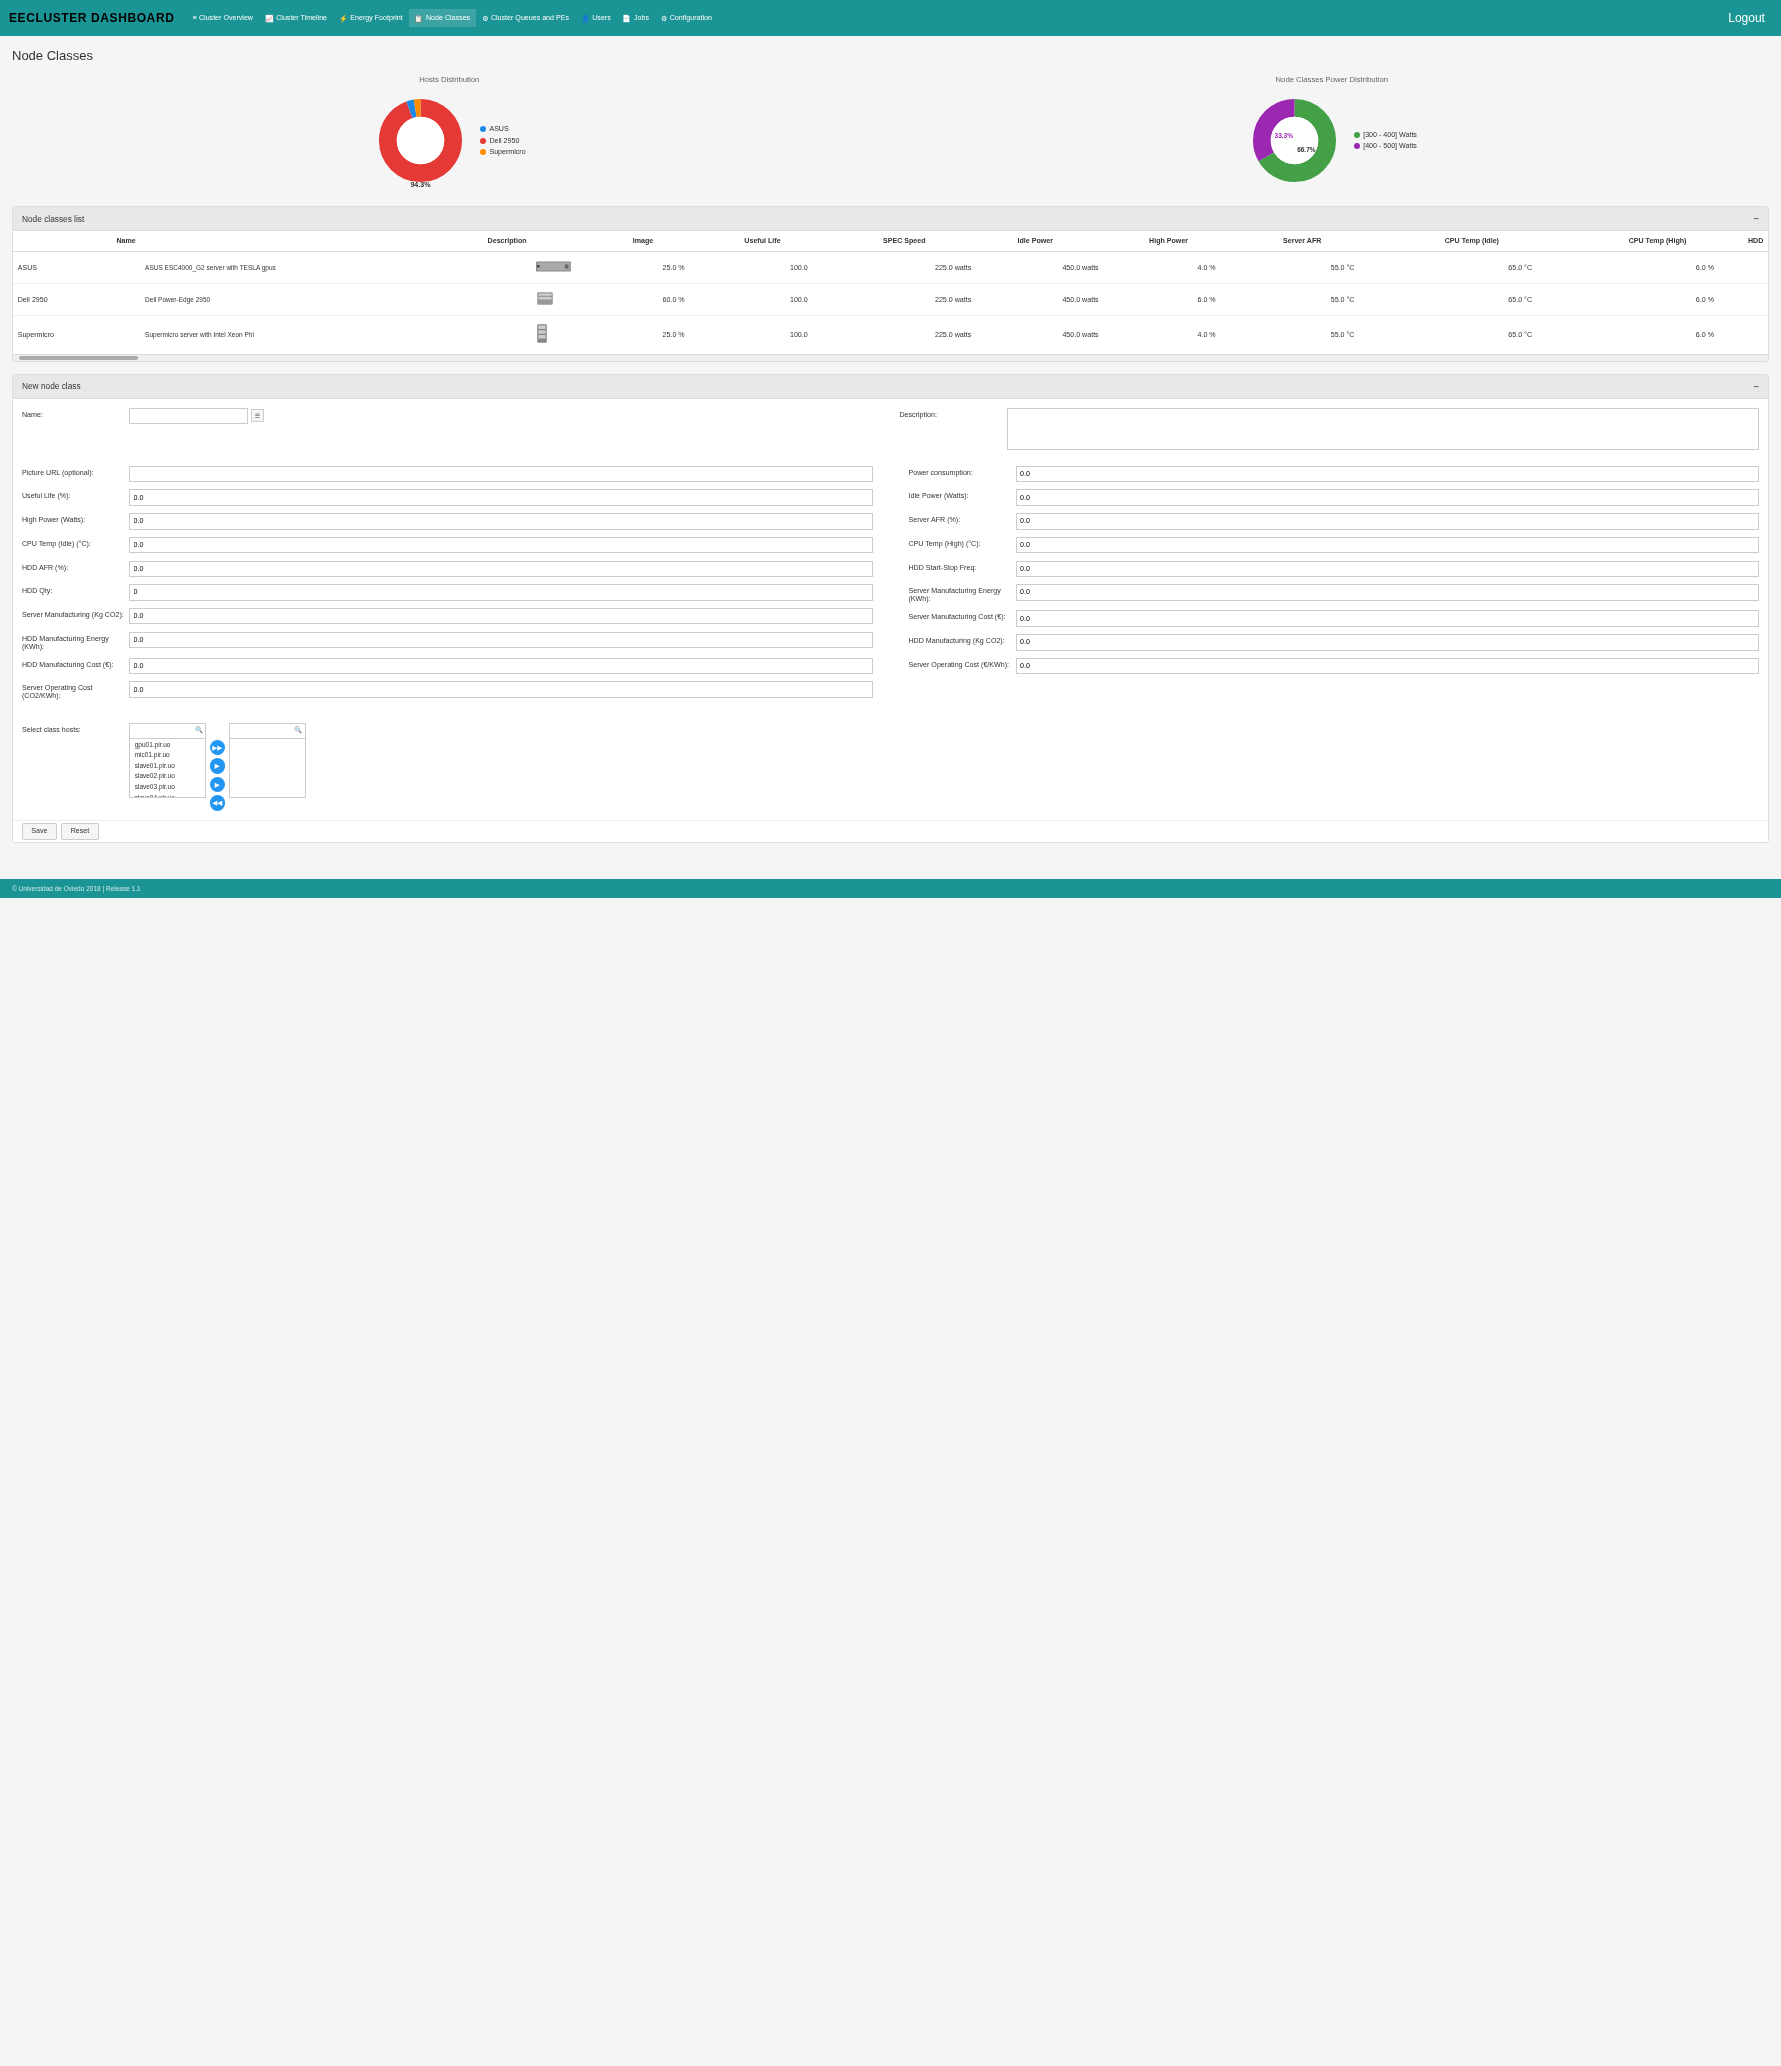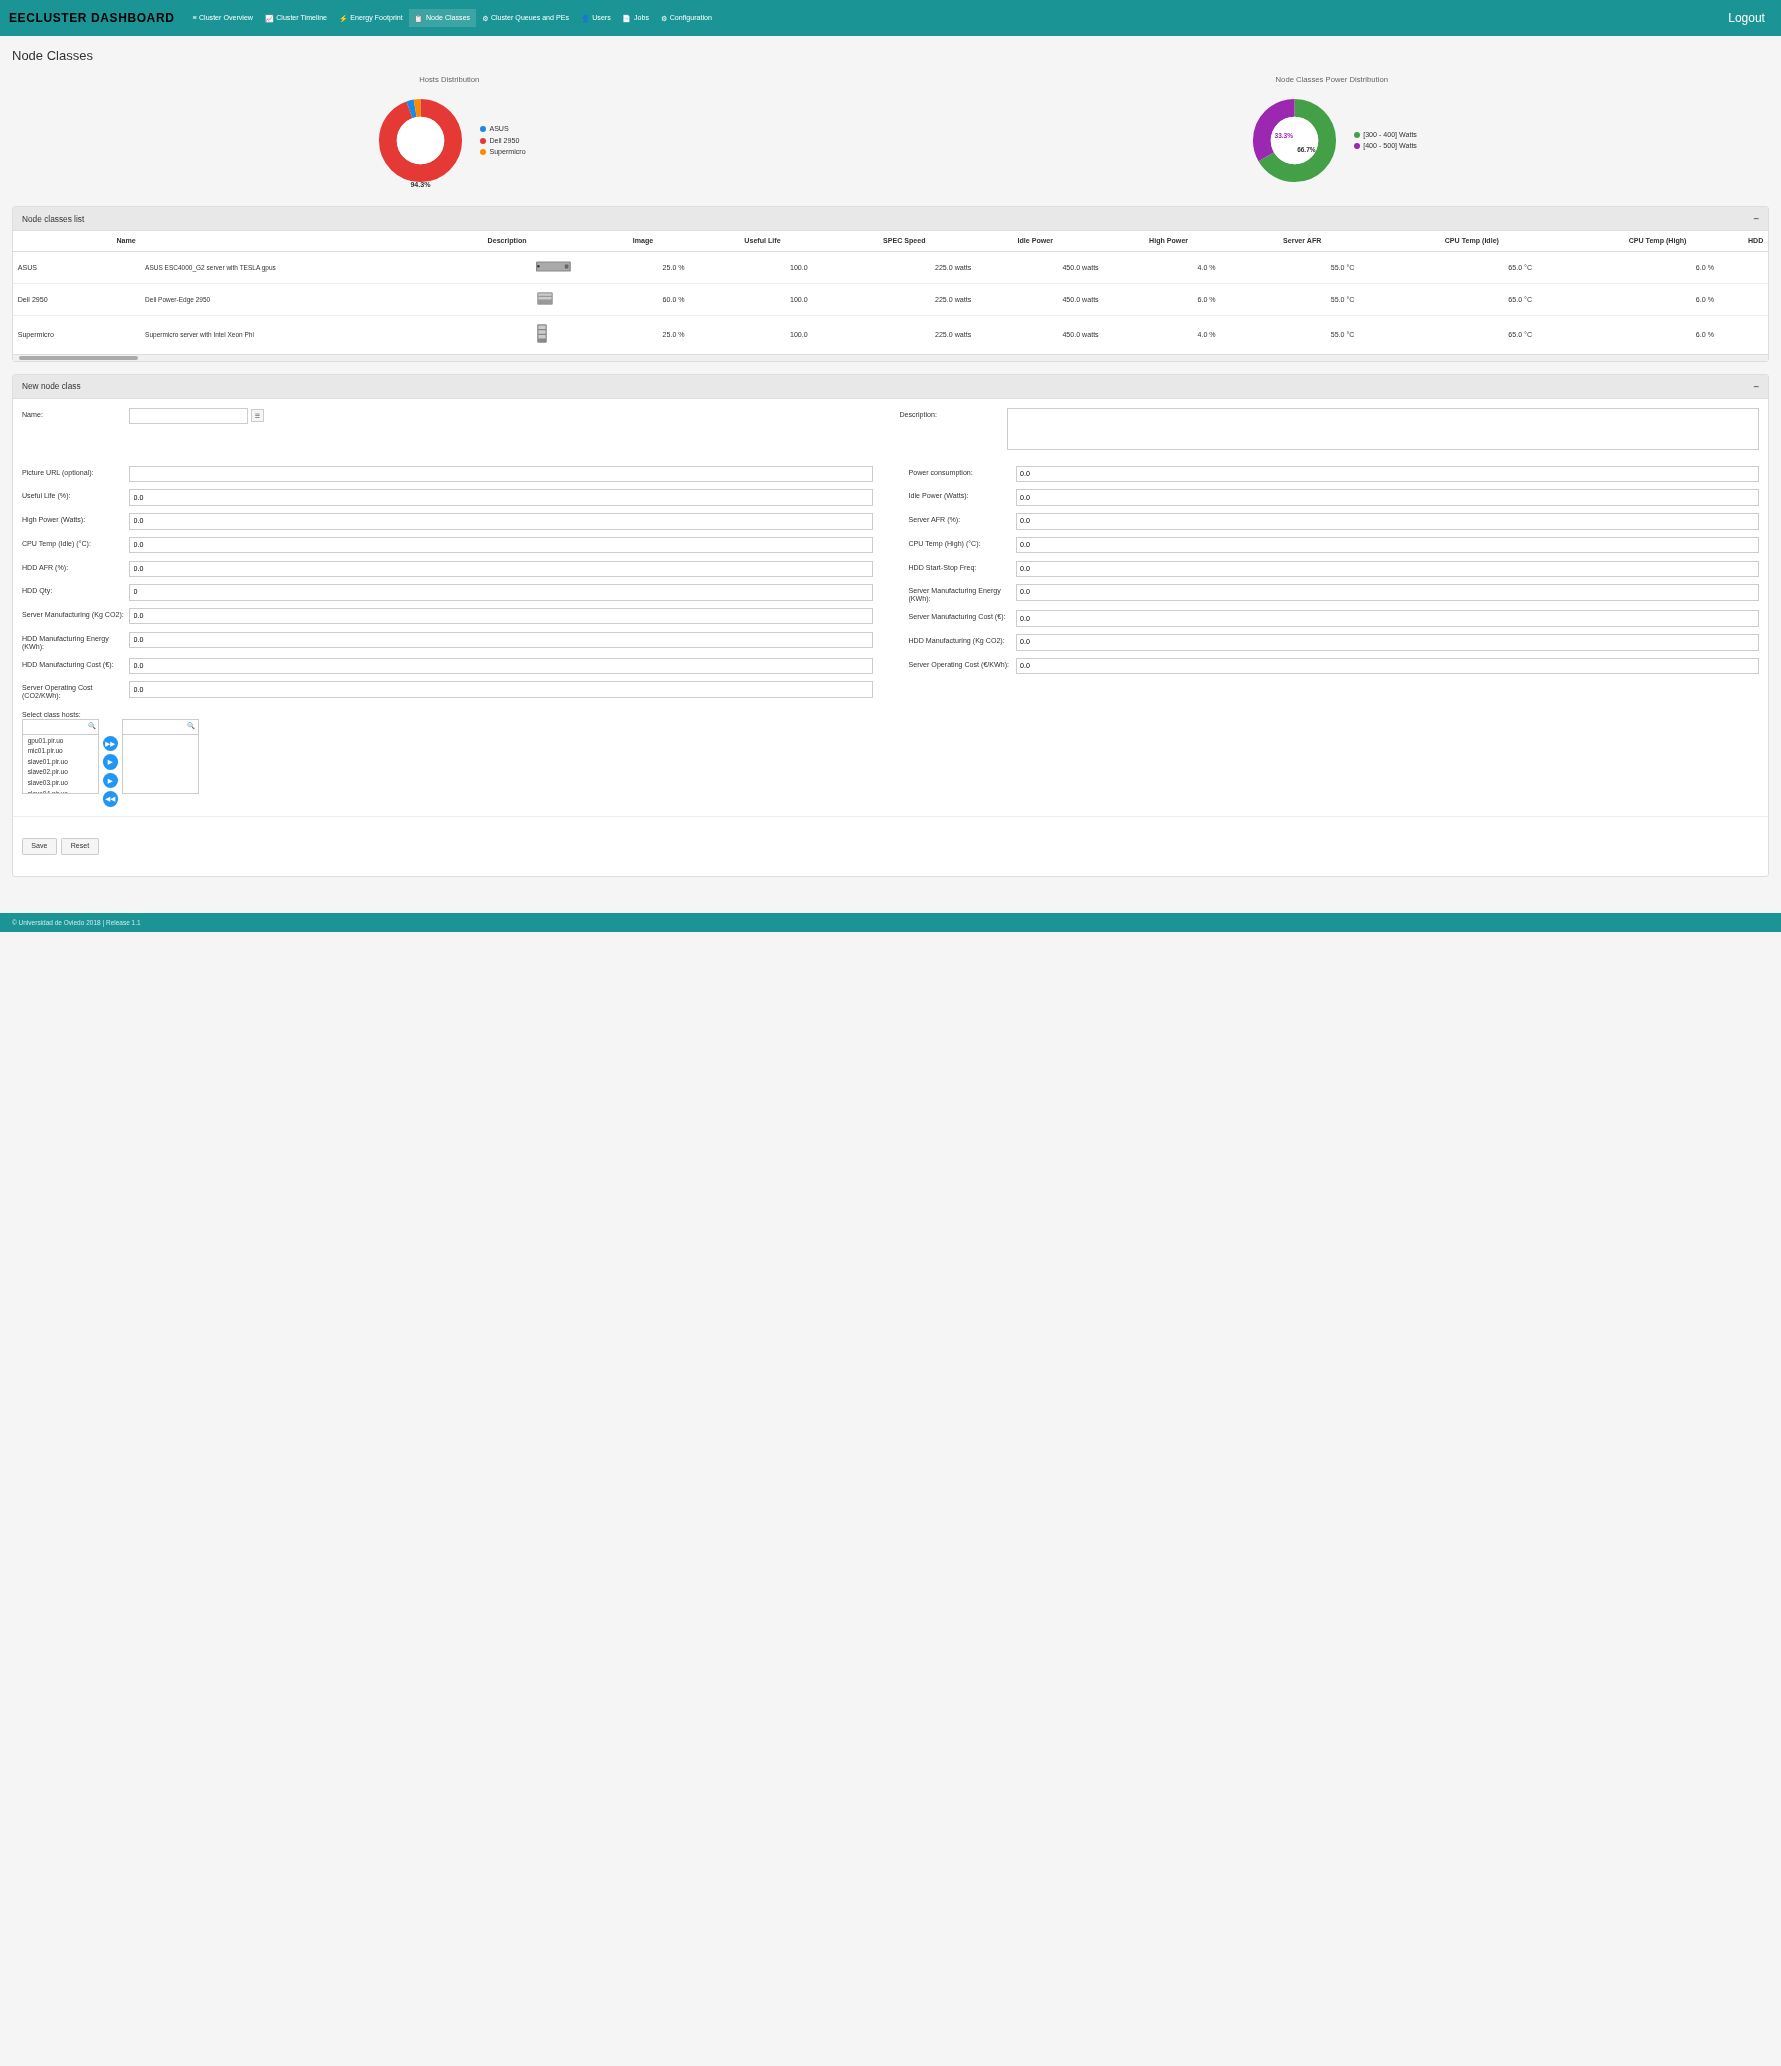--- a/index.html
+++ b/index.html
@@ -49,21 +49,21 @@
     .form-control-name { width: 119px; height: 16.6px; border: 0.6px solid #ccc; padding: 1.8px 3.6px; font-size: 7.1px; }
     .name-input-wrapper { display: flex; align-items: center; gap: 3px; }
     .name-icon { width: 13px; height: 13px; border: 0.6px solid #ccc; background: #f5f5f5; display: flex; align-items: center; justify-content: center; cursor: pointer; font-size: 6px; }
     .host-search-wrapper { position: relative; }
     .search-icon-small { position: absolute; right: 3px; top: 3px; font-size: 6.5px; color: #888; }
     .host-item { padding: 1.8px 4.7px; font-size: 6.5px; cursor: pointer; }
 
     
     .btn { padding: 3.6px 8.3px; border: none; cursor: pointer; font-size: 7.1px; border-radius: 1.2px; }
     .btn-default { background: #f5f5f5; border: 0.6px solid #ccc; color: #333; }
-    .form-buttons { padding: 21px 9px; border-top: 0.6px solid #eee; display: flex; gap: 4.7px; }
+    .form-buttons { padding: 2px 9px; border-top: 0.6px solid #eee; display: flex; gap: 4.7px; }
 
     
     .footer { background: #1a9494; color: rgba(255,255,255,0.8); font-size: 6.5px; padding: 6px 12px; margin-top: 12px; }
 
     
     svg.donut { width: 95px; height: 95px; }
   </style>
 </head>
 <body>
 
@@ -362,21 +362,21 @@
             <div class="form-label">HDD Manufacturing (Kg CO2):</div>
             <input type="text" class="form-control" value="0.0" style="">
           </div>
           <div class="form-group">
             <div class="form-label">Server Operating Cost (€/KWh):</div>
             <input type="text" class="form-control" value="0.0" style="">
           </div>
         </div>
       </div>
 
-      <div style="display:flex; align-items:flex-start; margin-top:1px;flex-direction:column;">
+      <div style="display:flex; align-items:flex-start; margin-top:16px;">
         <div class="form-label">Select class hosts:</div>
         <div style="display:flex; align-items:flex-start; gap:3.6px;">
 
           <div>
             <div class="host-search-wrapper">
               <input type="text" style="width: 77px; height: 15.4px; border: 0.6px solid rgb(204, 204, 204); padding: 1.8px 14.2px 1.8px 3.6px; font-size: 6.5px;" placeholder="">
               <span class="search-icon-small">🔍</span>
             </div>
             <div style="width:77px; border:0.6px solid #ccc; border-top:none; height:59px; overflow-y:auto; background:white;">
               <div class="host-item">gpu01.pir.uo</div>

